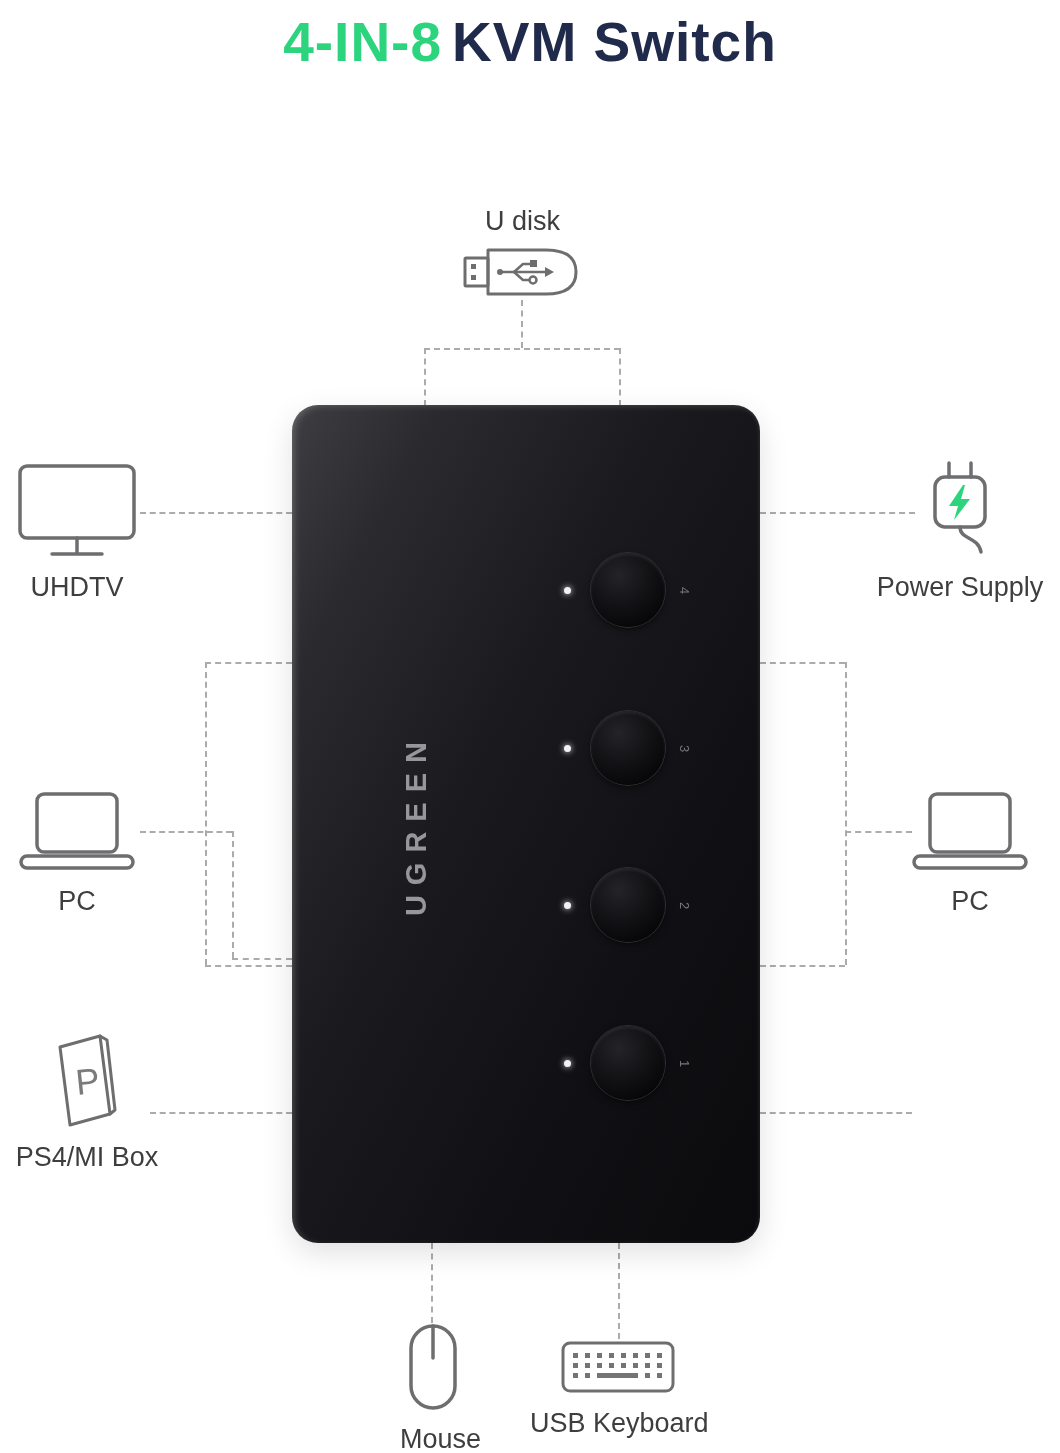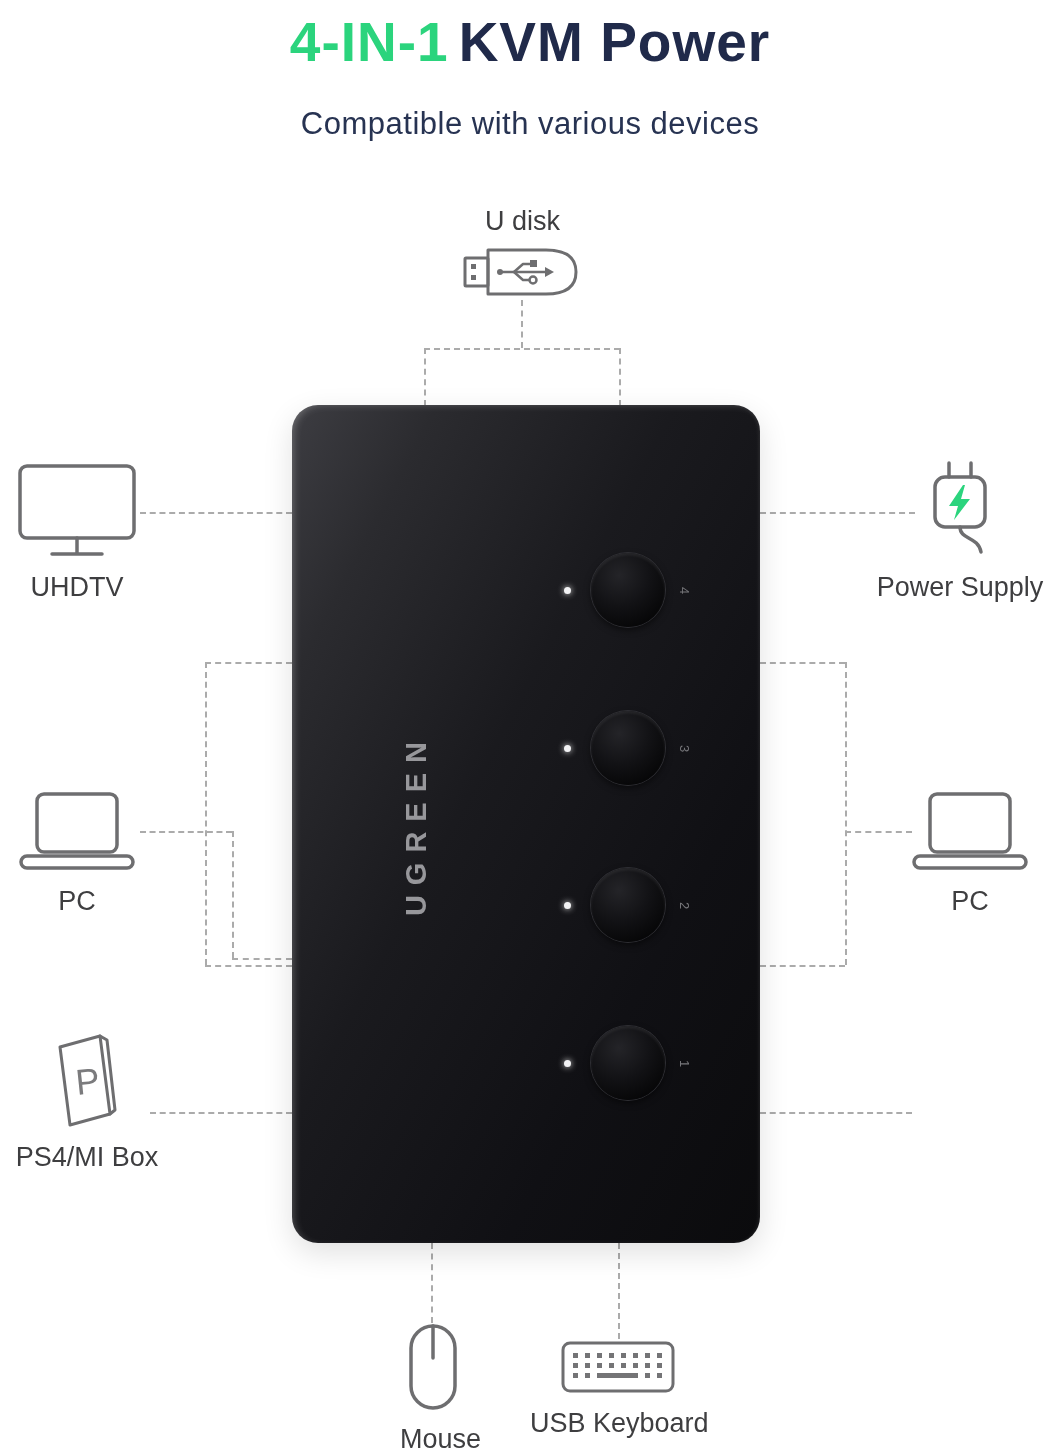--- a/index.html
+++ b/index.html
@@ -55,23 +55,22 @@
               box-shadow: inset 0 2px 3px rgba(255,255,255,.08),
                           0 0 0 1px #2F2F34, 0 3px 7px rgba(0,0,0,.55); }
   .port-num { margin-left:16px; font-size:13px; color:#77777B; transform:rotate(90deg); }
 </style>
 </head>
 <body>
 
 <div class="canvas">
 
   <h1 class="title">
-    <span class="t-hl">4-IN-1</span><span class="t-rest">KVM Power</span>
+    <span class="t-hl">4-IN-8</span><span class="t-rest">KVM Switch</span>
   </h1>
-  <div class="subtitle">Compatible with various devices</div>
 
   <div class="peri p-udisk">
     <div class="plabel above">U disk</div>
     <svg width="122" height="58" viewBox="0 0 122 58" fill="none" stroke="#6E6E70" stroke-width="3" stroke-linecap="round" stroke-linejoin="round">
       <rect x="3" y="15" width="23" height="28" rx="1"></rect>
       <rect x="9" y="21" width="5" height="5" fill="#6E6E70" stroke="none"></rect>
       <rect x="9" y="32" width="5" height="5" fill="#6E6E70" stroke="none"></rect>
       <path d="M26 7 H84 Q114 7 114 29 Q114 51 84 51 H26 Z"></path>
       <line x1="40" y1="29" x2="88" y2="29" stroke-width="2.5"></line>
       <circle cx="38" cy="29" r="3" fill="#6E6E70" stroke="none"></circle>

